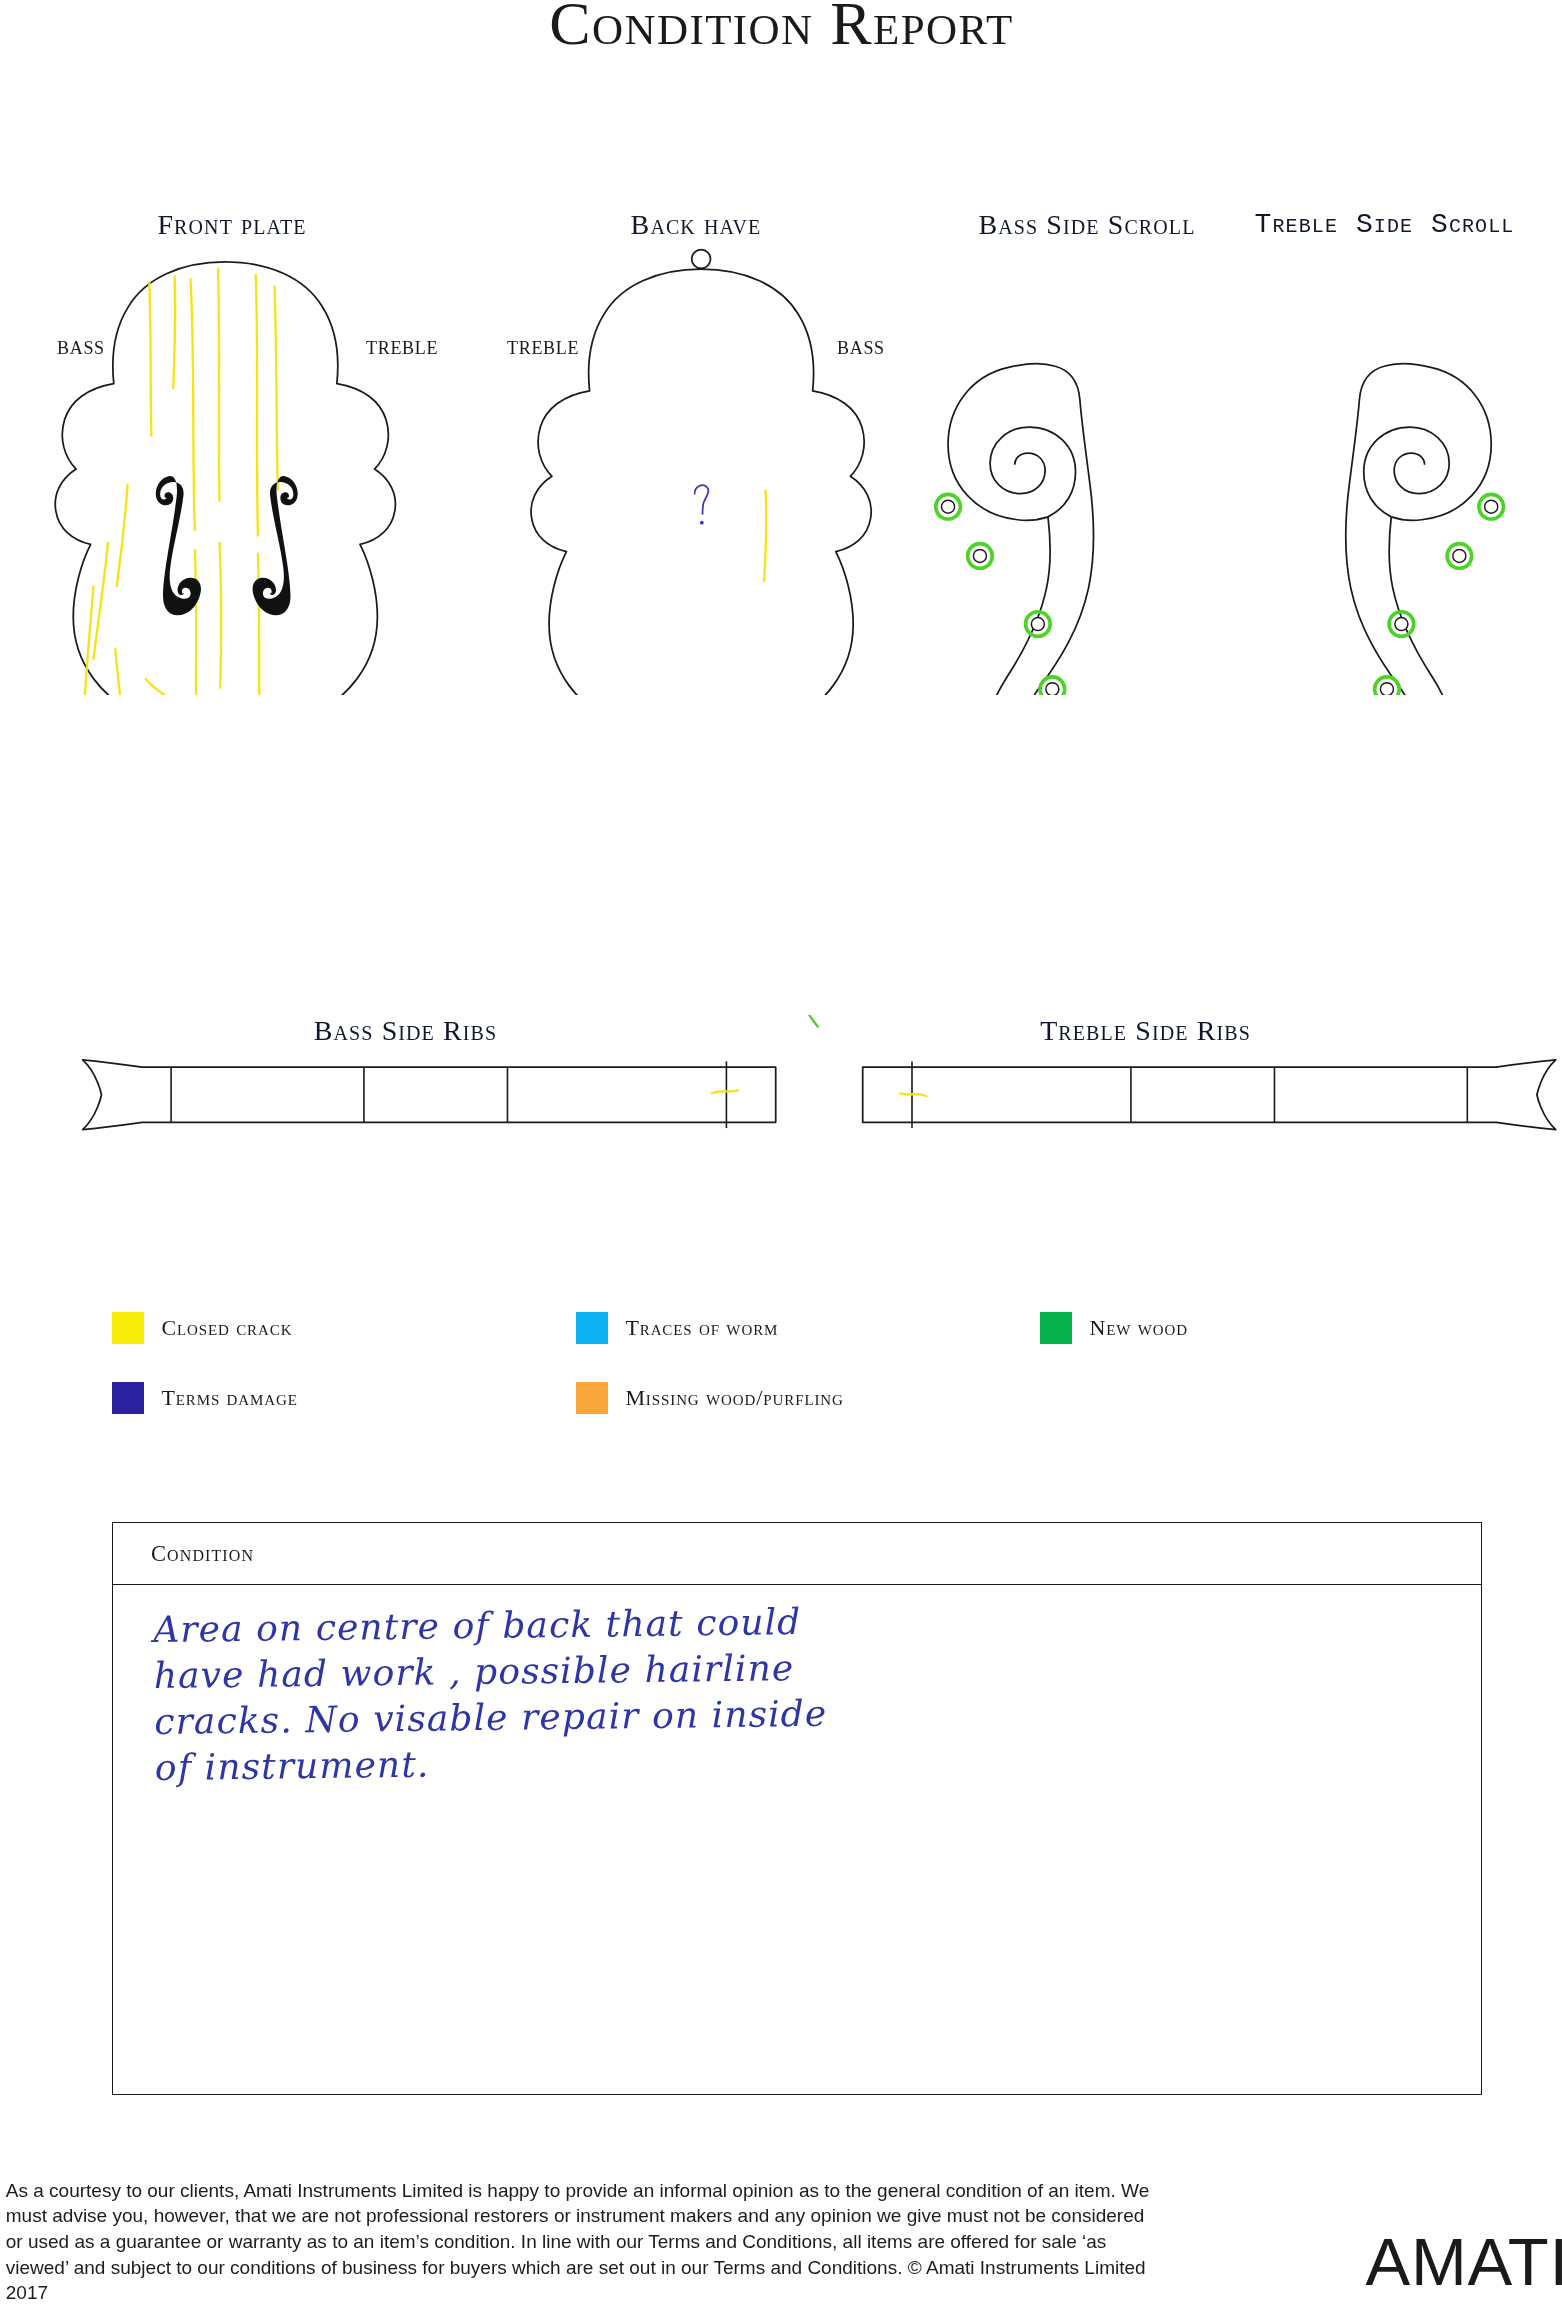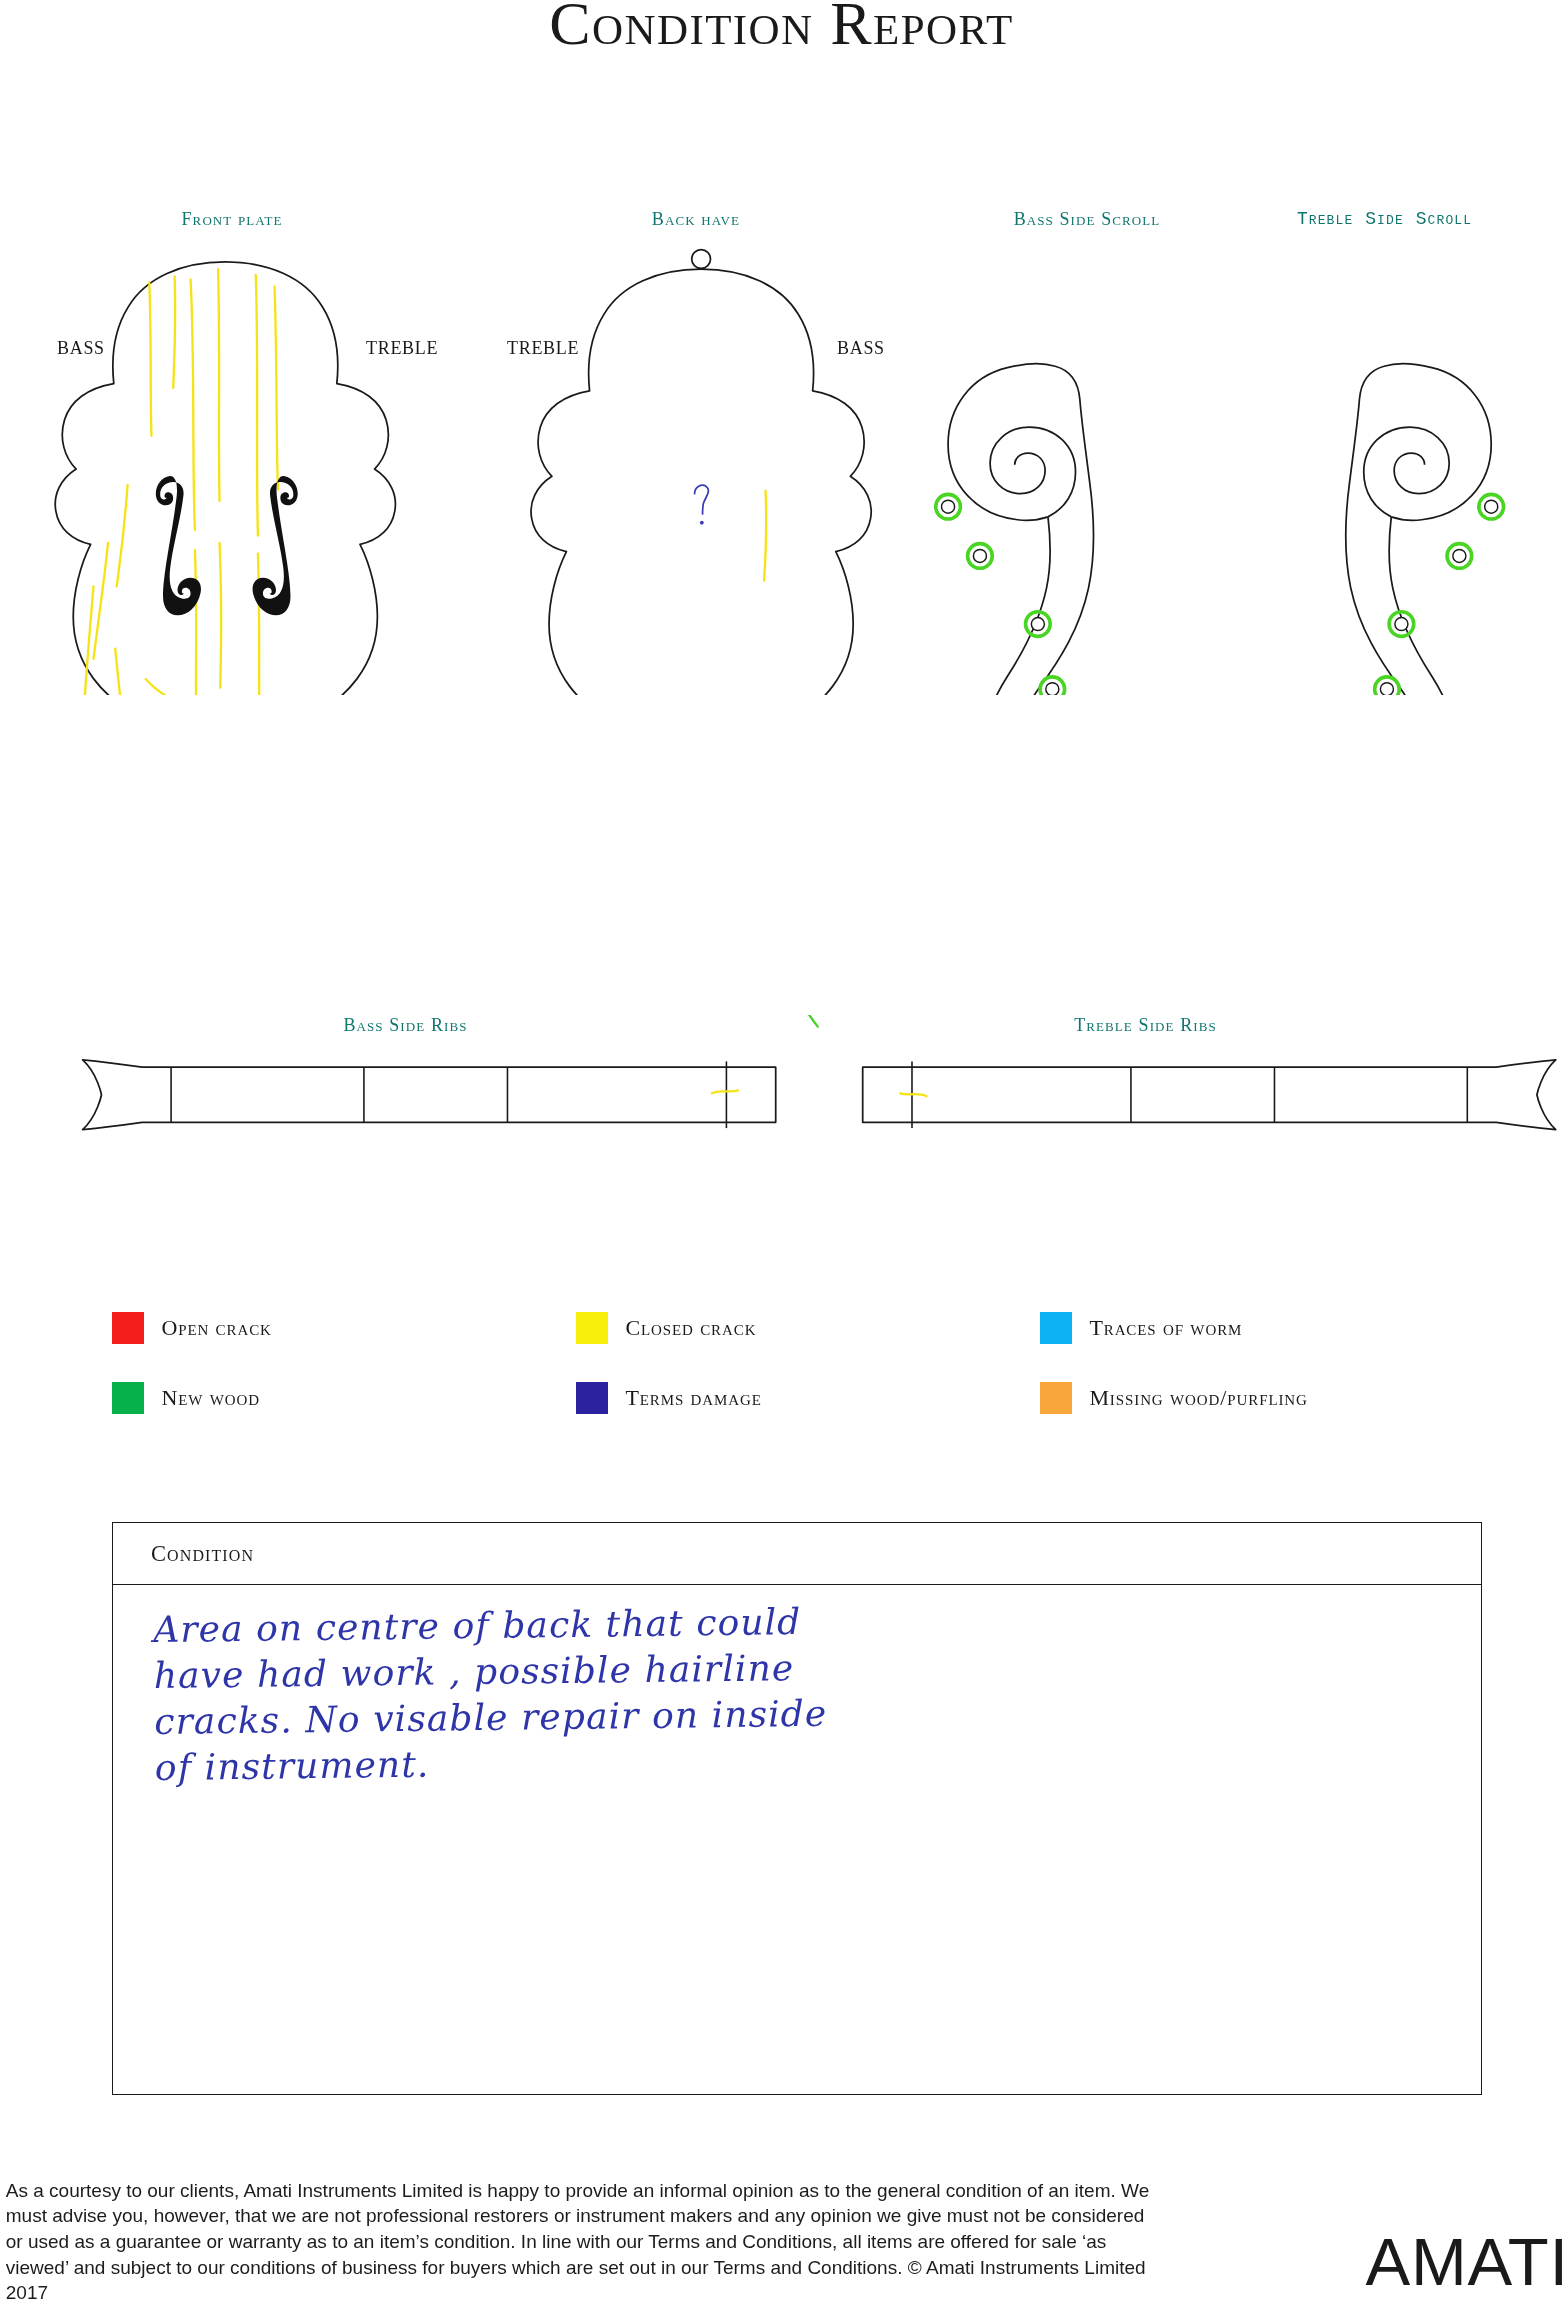--- a/index.html
+++ b/index.html
@@ -30,23 +30,23 @@
     letter-spacing: 1.4px;
     color: #1a1a1a;
     font-weight: 400;
   }
 
   
   .diagram-caption {
     position: absolute;
     font-family: "Liberation Serif", serif;
     font-variant: small-caps;
-    font-size: 18px;
+    font-size: 28px;
     letter-spacing: 1.1px;
-    color: #0f766e;
+    color: #0f172a;
     text-align: center;
     white-space: nowrap;
   }
 
   .side-label {
     position: absolute;
     font-family: "Liberation Serif", serif;
     font-variant: small-caps;
     font-size: 18px;
     letter-spacing: 0.7px;
@@ -433,24 +433,20 @@
     <line x1="2052" y1="64" x2="2052" y2="156" stroke="#1a1a1a" stroke-width="2.2"></line>
     <path class="crack-yellow" d="M2032,112 C2044,106 2056,112 2068,108"></path>
   </g>
 
   <path class="crack-green" d="M1104,-20 C1112,-6 1120,6 1128,16"></path>
 </svg>
 </div>
 
 <div class="legend">
   <div class="legend-item">
-    <span class="legend-swatch" style="background:#f61d1d;"></span>
-    <span class="legend-label">Open crack</span>
-  </div>
-  <div class="legend-item">
     <span class="legend-swatch" style="background:#f7ee0c;"></span>
     <span class="legend-label">Closed crack</span>
   </div>
   <div class="legend-item">
     <span class="legend-swatch" style="background:#0cb2f2;"></span>
     <span class="legend-label">Traces of worm</span>
   </div>
   <div class="legend-item">
     <span class="legend-swatch" style="background:#06b14b;"></span>
     <span class="legend-label">New wood</span>

